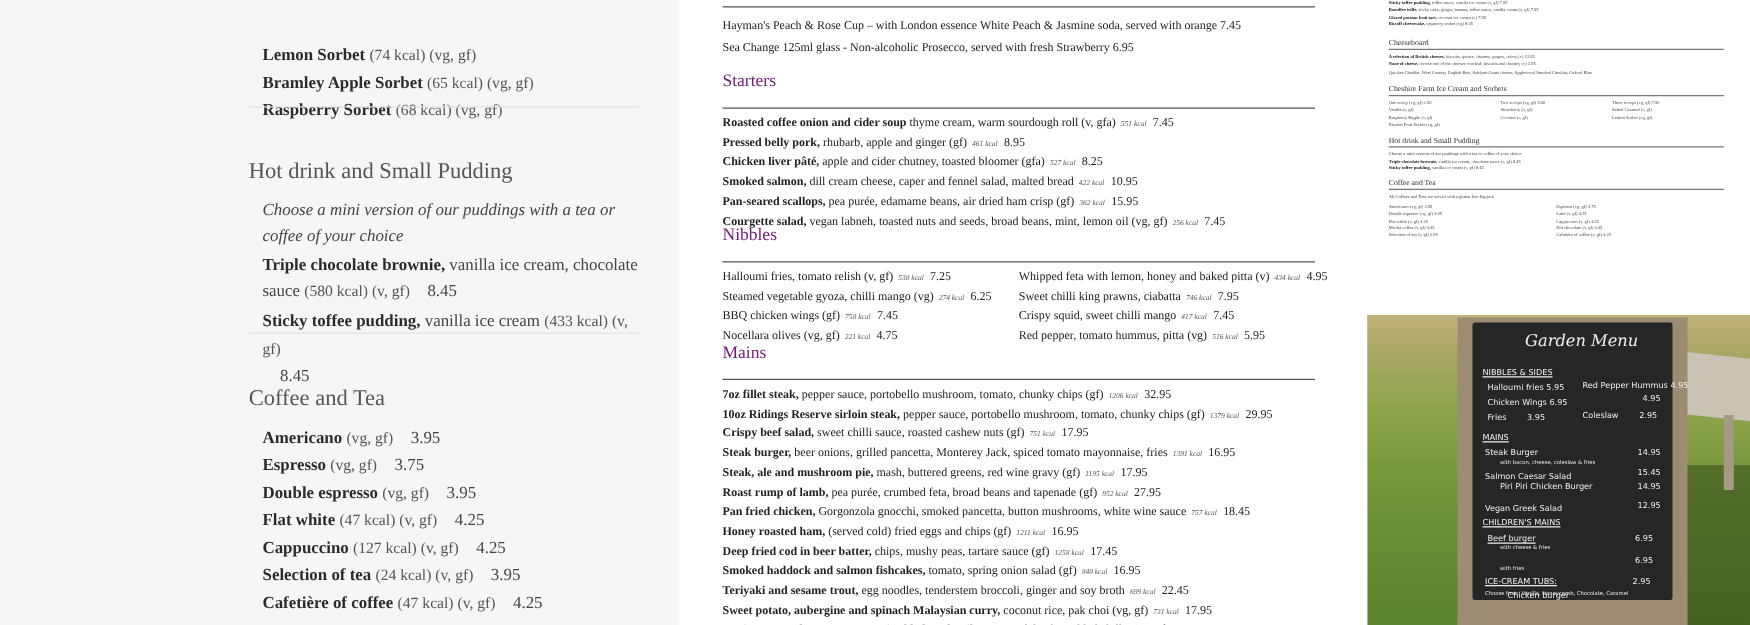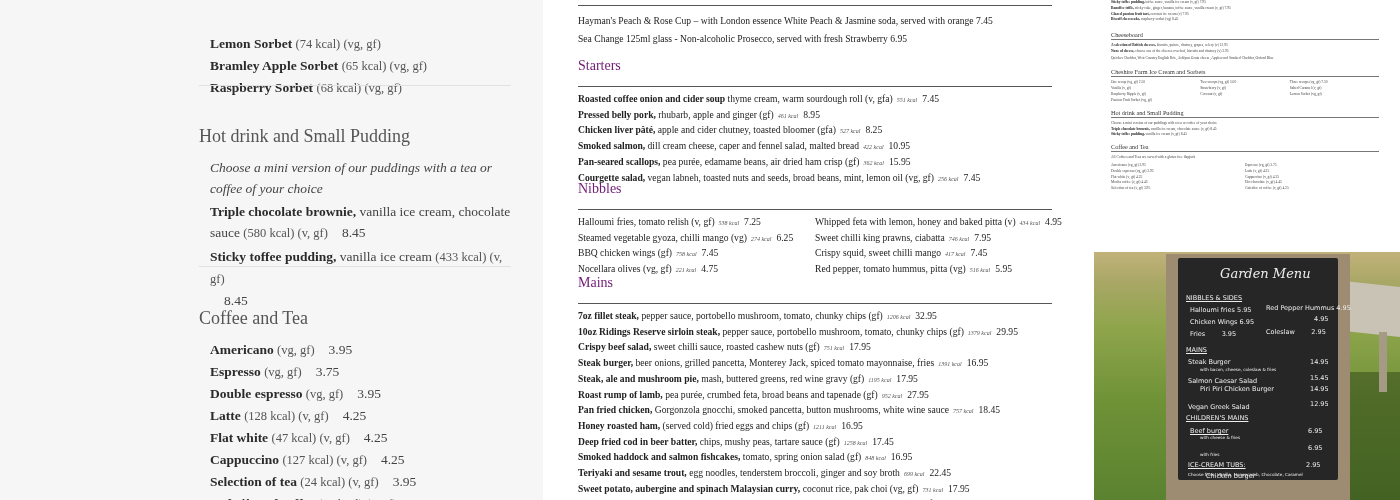--- a/index.html
+++ b/index.html
@@ -67,21 +67,20 @@
     <div class="l-item" style="margin-top:2px;"><b>Triple chocolate brownie,</b><span> vanilla ice cream, chocolate sauce </span><span class="meta">(580 kcal) (v, gf)</span><span class="price">8.45</span></div>
     <div class="l-item" style="margin-top:2px;"><b>Sticky toffee pudding,</b><span> vanilla ice cream </span><span class="meta">(433 kcal) (v, gf)</span><br><span class="price">8.45</span></div>
   </div>
   <hr class="l-sep" style="position:absolute; left:199px; top:266px;">
   <div class="inner" style="top:282px;">
     <div class="l-h">Coffee and Tea</div>
     <div style="margin-top:10px;">
       <div class="l-item"><b>Americano</b> <span class="meta">(vg, gf)</span><span class="price">3.95</span></div>
       <div class="l-item"><b>Espresso</b> <span class="meta">(vg, gf)</span><span class="price">3.75</span></div>
       <div class="l-item"><b>Double espresso</b> <span class="meta">(vg, gf)</span><span class="price">3.95</span></div>
-      <div class="l-item"><b>Latte</b> <span class="meta">(128 kcal) (v, gf)</span><span class="price">4.25</span></div>
       <div class="l-item"><b>Flat white</b> <span class="meta">(47 kcal) (v, gf)</span><span class="price">4.25</span></div>
       <div class="l-item"><b>Cappuccino</b> <span class="meta">(127 kcal) (v, gf)</span><span class="price">4.25</span></div>
       <div class="l-item"><b>Selection of tea</b> <span class="meta">(24 kcal) (v, gf)</span><span class="price">3.95</span></div>
       <div class="l-item"><b>Cafetière of coffee</b> <span class="meta">(47 kcal) (v, gf)</span><span class="price">4.25</span></div>
     </div>
   </div>
 </div>
 
 <div class="mid">
   <div class="topline"></div>

